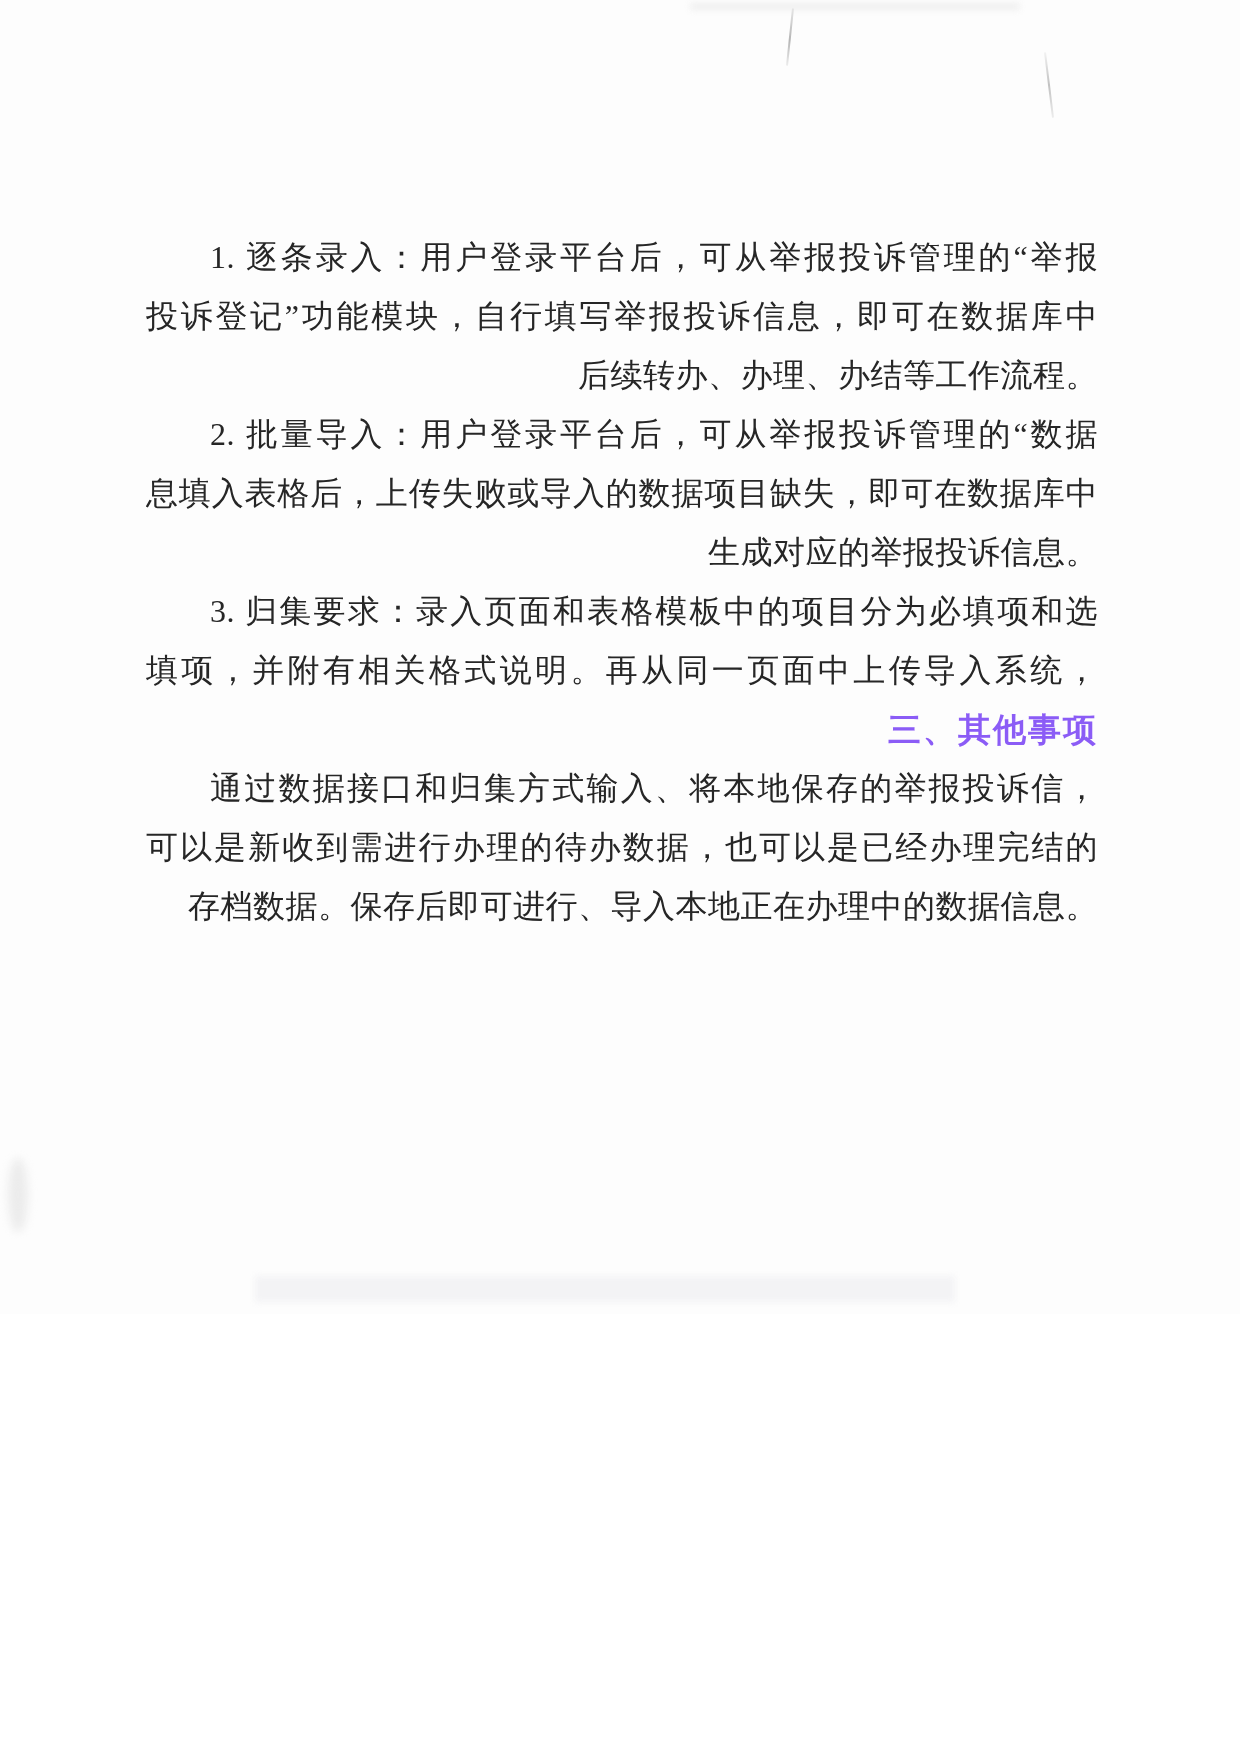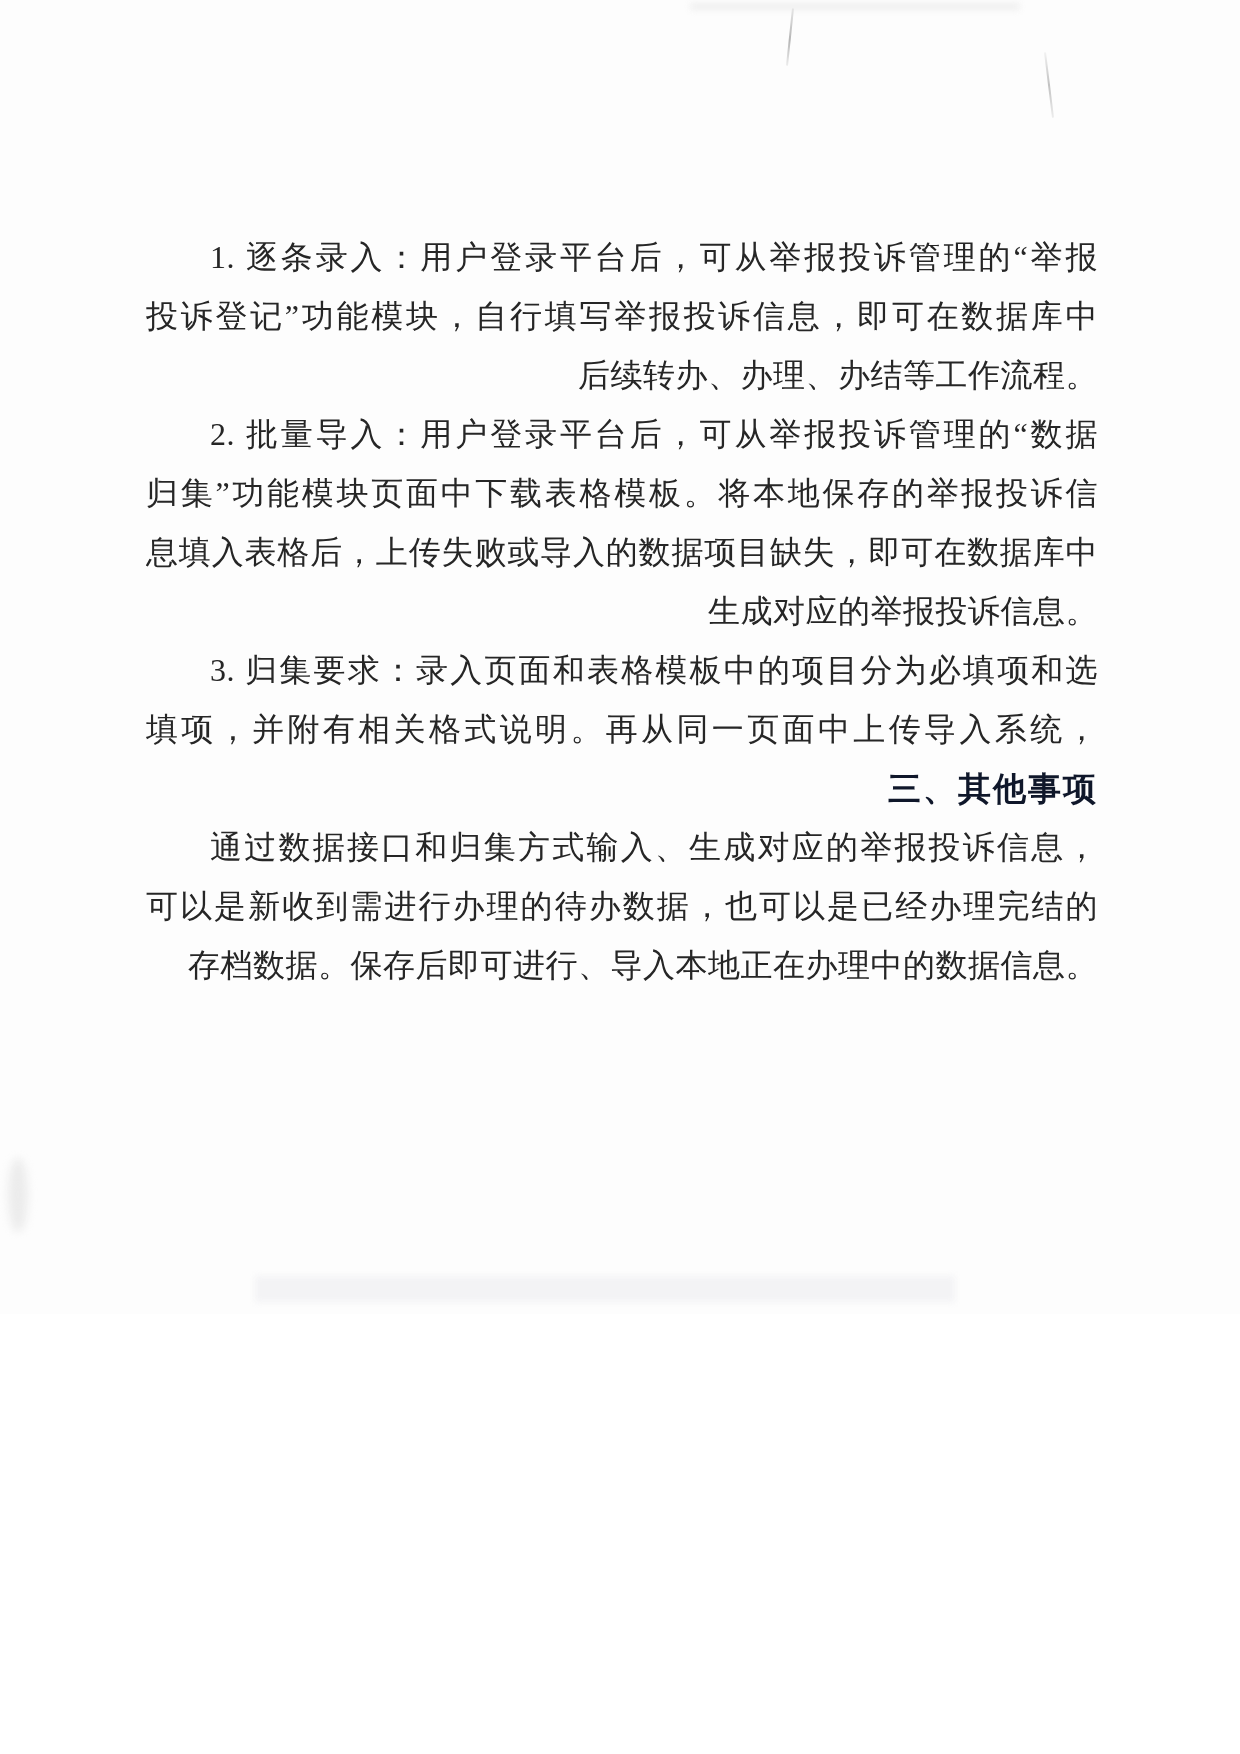--- a/index.html
+++ b/index.html
@@ -41,21 +41,21 @@
     padding-left: 64px;
   }
   .text-line.fill.indent {
     box-sizing: border-box;
   }
   .text-line.heading {
     font-family: "Liberation Sans", "DejaVu Sans", sans-serif;
     font-weight: bold;
     font-size: 33px;
     letter-spacing: 2px;
-    color: #0f172a;
+    color: #8b5cf6;
   }
   .page-number {
     position: absolute;
     top: 1600px;
     left: 1008px;
     font-size: 29px;
     color: #3f3f46;
     letter-spacing: 1px;
   }
   
@@ -150,26 +150,25 @@
   <div class="bleed-1"></div>
   <div class="bleed-2"></div>
   <div class="bleed-3"></div>
   <div class="scan-edge-line"></div>
 
   <div class="doc-body">
     <div class="text-line fill indent">1. 逐条录入：用户登录平台后，可从举报投诉管理的“举报</div>
     <div class="text-line fill">投诉登记”功能模块，自行填写举报投诉信息，即可在数据库中</div>
     <div class="text-line">后续转办、办理、办结等工作流程。</div>
     <div class="text-line fill indent">2. 批量导入：用户登录平台后，可从举报投诉管理的“数据</div>
-    <div class="text-line fill">归集”功能模块页面中下载表格模板。将本地保存的举报投诉信</div>
     <div class="text-line fill">息填入表格后，上传失败或导入的数据项目缺失，即可在数据库中</div>
     <div class="text-line">生成对应的举报投诉信息。</div>
     <div class="text-line fill indent">3. 归集要求：录入页面和表格模板中的项目分为必填项和选</div>
     <div class="text-line fill">填项，并附有相关格式说明。再从同一页面中上传导入系统，</div>
     <div class="text-line heading indent">三、其他事项</div>
-    <div class="text-line fill indent">通过数据接口和归集方式输入、生成对应的举报投诉信息，</div>
+    <div class="text-line fill indent">通过数据接口和归集方式输入、将本地保存的举报投诉信，</div>
     <div class="text-line fill">可以是新收到需进行办理的待办数据，也可以是已经办理完结的</div>
     <div class="text-line">存档数据。保存后即可进行、导入本地正在办理中的数据信息。</div>
   </div>
 
   <div class="page-number">—5—</div>
 
 </div>
 
 </body></html>

